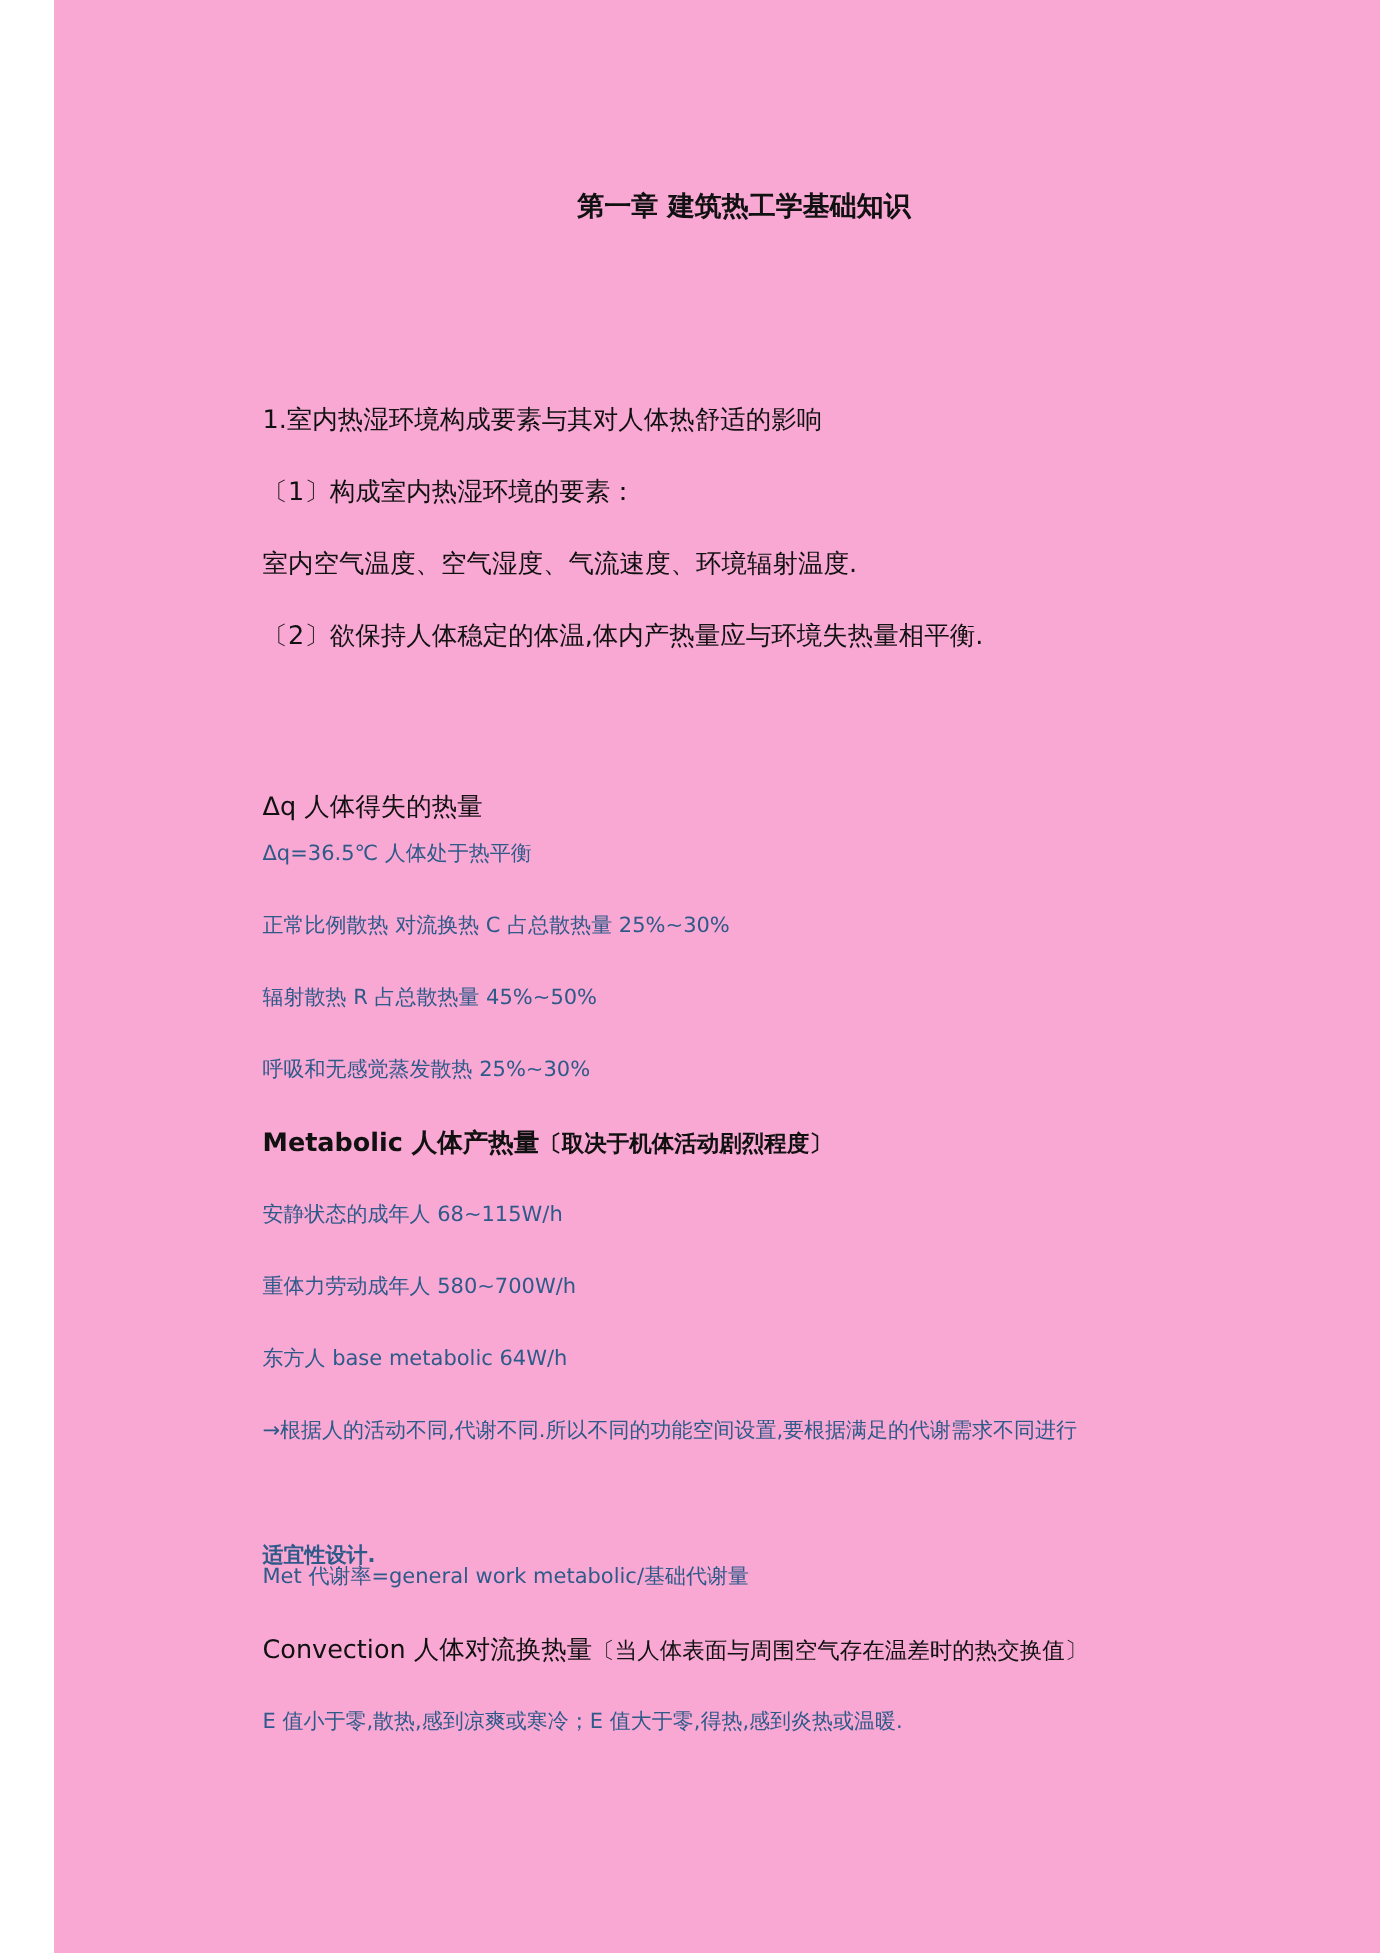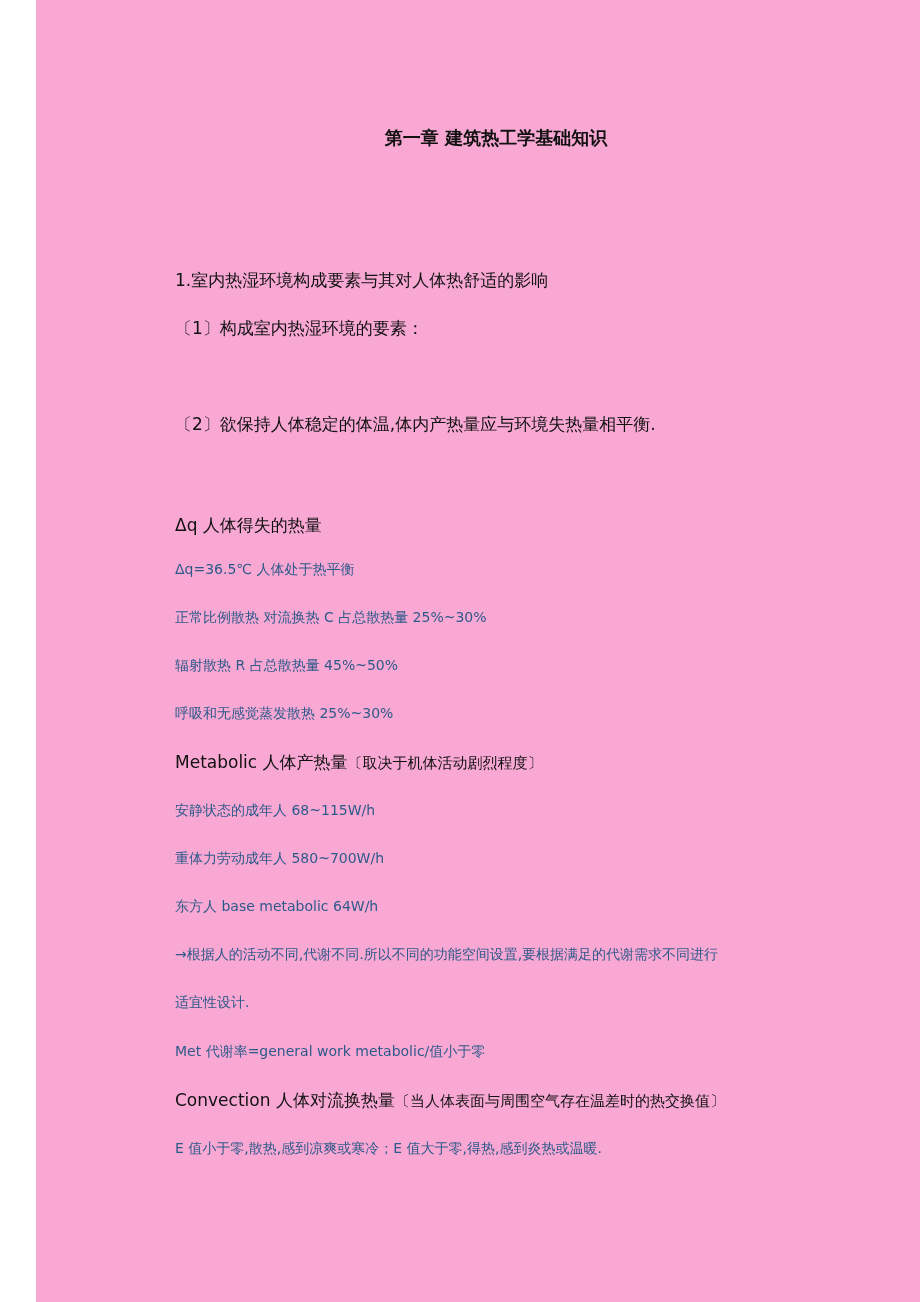--- a/index.html
+++ b/index.html
@@ -66,41 +66,42 @@
 <div class="page">
 
   <div class="line center h1" style="top:129px;">第一章  建筑热工学基础知识</div>
 
 
 
   <div class="line body-black" style="top:272px;">1.室内热湿环境构成要素与其对人体热舒适的影响</div>
 
   <div class="line body-black" style="top:320px;">〔1〕构成室内热湿环境的要素：</div>
 
+  <div class="line body-black" style="top:368px;">室内空气温度、空气湿度、气流速度、环境辐射温度.</div>
 
   <div class="line body-black" style="top:416px;">〔2〕欲保持人体稳定的体温,体内产热量应与环境失热量相平衡.</div>
 
 
-  <div class="line body-black" style="top:517px;">Δq 人体得失的热量</div>
+  <div class="line body-black" style="top:530px;">Δq 人体得失的热量</div>
 
   <div class="line body-blue" style="top:562px;">Δq=36.5℃  人体处于热平衡</div>
   <div class="line body-blue" style="top:610px;">正常比例散热  对流换热 C 占总散热量  25%~30%</div>
   <div class="line body-blue" style="top:658px;">辐射散热 R 占总散热量  45%~50%</div>
   <div class="line body-blue" style="top:706px;">呼吸和无感觉蒸发散热  25%~30%</div>
 
-  <div class="line body-black" style="top:754px;">
+  <div class="line body-black" style="top:754px;font-weight:bold;">
     <span>Metabolic 人体产热量</span><span class="note">〔取决于机体活动剧烈程度〕</span>
   </div>
 
   <div class="line body-blue" style="top:803px;">安静状态的成年人  68~115W/h</div>
   <div class="line body-blue" style="top:851px;">重体力劳动成年人  580~700W/h</div>
   <div class="line body-blue" style="top:899px;">东方人 base metabolic 64W/h</div>
   <div class="line body-blue" style="top:947px;">→根据人的活动不同,代谢不同.所以不同的功能空间设置,要根据满足的代谢需求不同进行</div>
-  <div class="line body-blue" style="top:995px;">适宜性设计.</div>
-  <div class="line body-blue" style="top:1044px;">Met 代谢率=general work metabolic/值小于零</div>
+  <div class="line body-blue" style="top:1030px;font-weight:bold;">适宜性设计.</div>
+  <div class="line body-blue" style="top:1044px;">Met 代谢率=general work metabolic/基础代谢量</div>
 
   <div class="line body-black" style="top:1092px;">
     <span>Convection 人体对流换热量</span><span class="note">〔当人体表面与周围空气存在温差时的热交换值〕</span>
   </div>
 
   <div class="line body-blue" style="top:1141px;">E 值小于零,散热,感到凉爽或寒冷；E 值大于零,得热,感到炎热或温暖.</div>
 
 </div>
 
 </body></html>

